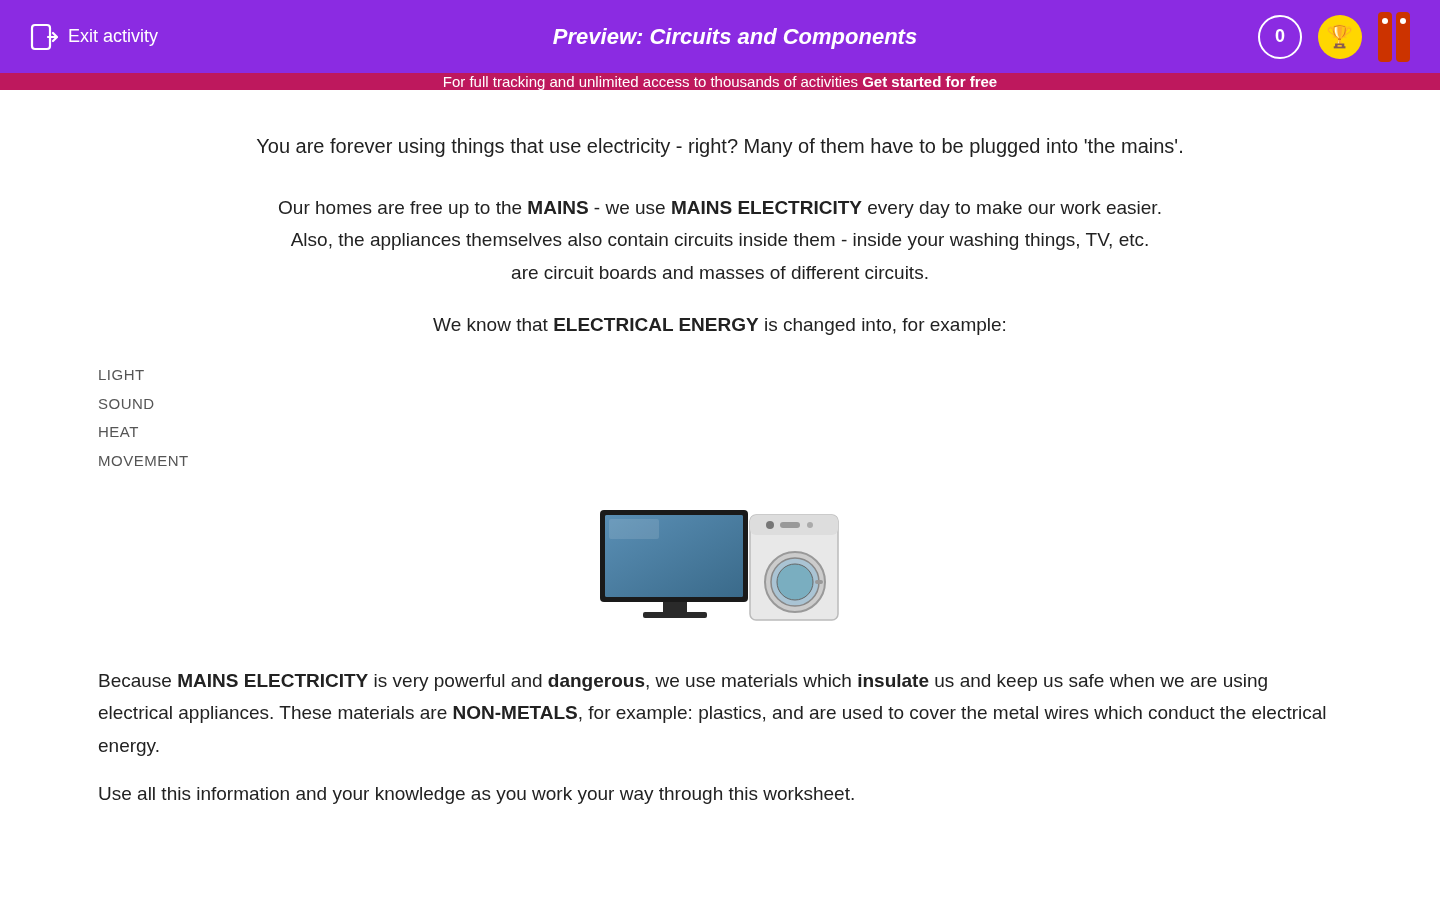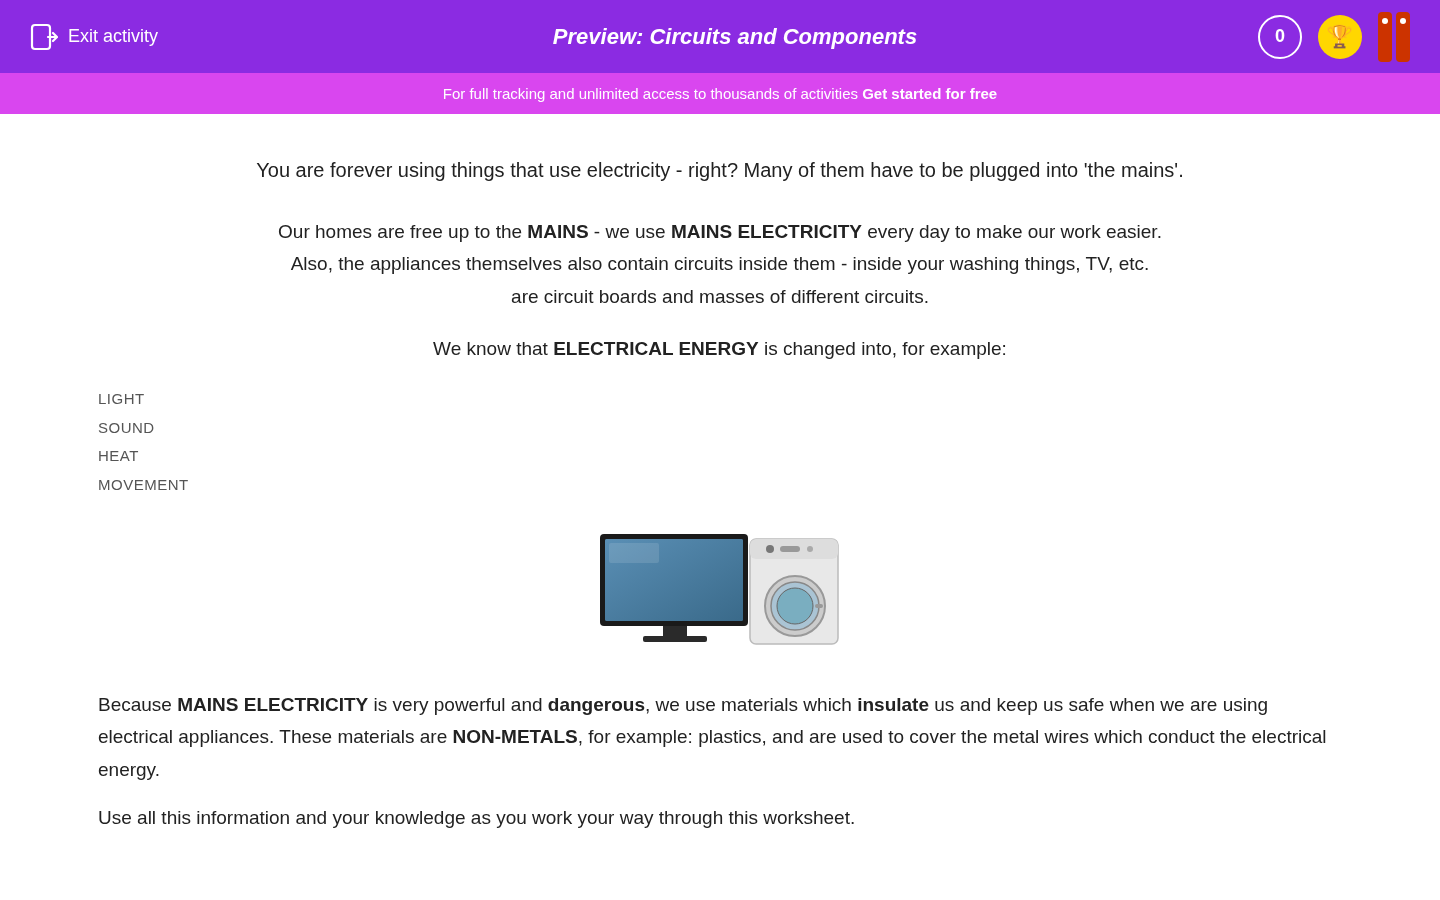--- a/index.html
+++ b/index.html
@@ -87,24 +87,24 @@
       left: 50%;
       transform: translateX(-50%);
       width: 6px;
       height: 6px;
       background: #fff;
       border-radius: 50%;
     }
 
     
     .banner {
-      background: #d946ef;
+      background: #be185d;
       color: #fff;
       text-align: center;
-      padding: 12px 20px;
+      padding: 0 20px;
       font-size: 15px;
     }
     .banner-link {
       color: #fff;
       font-weight: bold;
       cursor: pointer;
     }
 
     
     .content {

